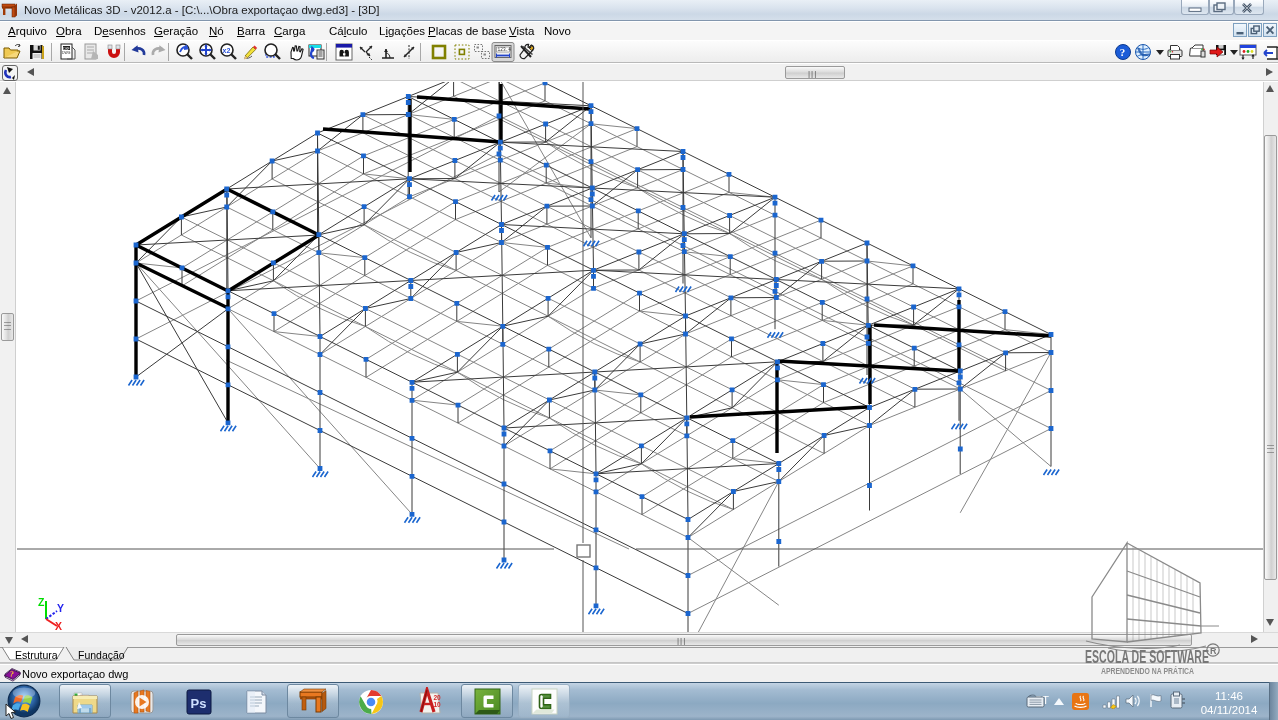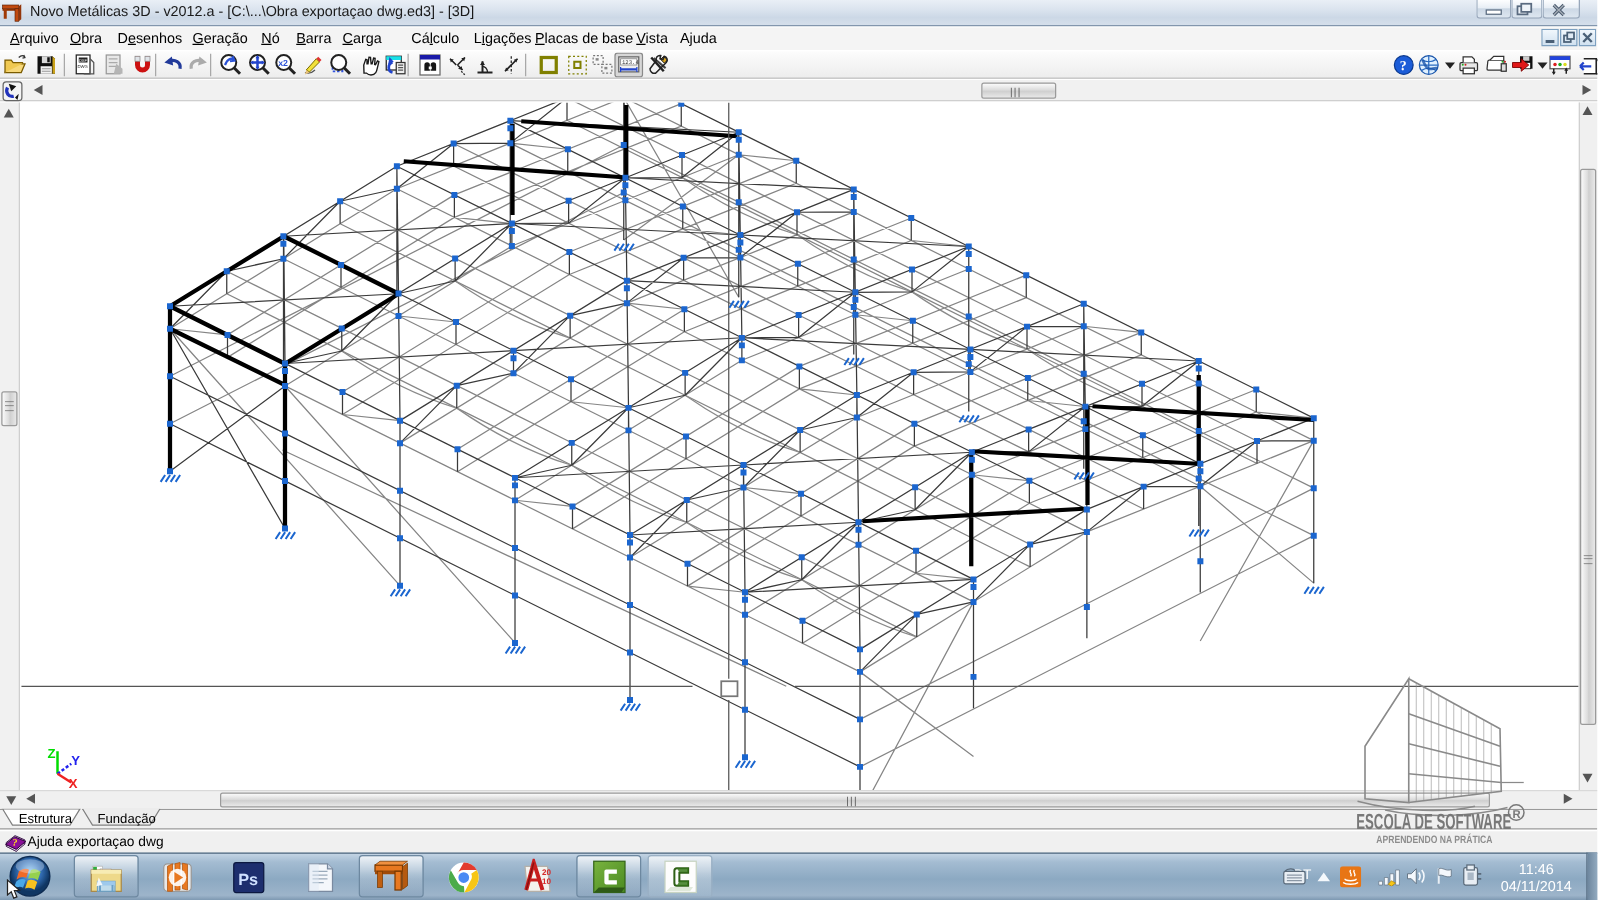--- a/index.html
+++ b/index.html
@@ -78,21 +78,21 @@
       <span class="mi" style="left:56px"><u>O</u>bra</span>
       <span class="mi" style="left:94px">D<u>e</u>senhos</span>
       <span class="mi" style="left:154px"><u>G</u>eração</span>
       <span class="mi" style="left:209px"><u>N</u>ó</span>
       <span class="mi" style="left:237px"><u>B</u>arra</span>
       <span class="mi" style="left:274px"><u>C</u>arga</span>
       <span class="mi" style="left:329px">Cá<u>l</u>culo</span>
       <span class="mi" style="left:379px">L<u>i</u>gações</span>
       <span class="mi" style="left:428px"><u>P</u>lacas de base</span>
       <span class="mi" style="left:509px"><u>V</u>ista</span>
-      <span class="mi" style="left:544px">Ajuda</span>
+      <span class="mi" style="left:544px">Novo</span>
       <svg style="position:absolute;left:1233px;top:1px" width="44" height="15" viewBox="0 0 44 15">
 <defs>
           <linearGradient id="mdib" x1="0" y1="0" x2="0" y2="1">
             <stop offset="0" stop-color="#f2f8fd"></stop>
             <stop offset="1" stop-color="#cfe0ef"></stop>
           </linearGradient>
         </defs>
 <rect x="0.5" y="0.5" width="13" height="13" fill="url(#mdib)" stroke="#7da0c0"></rect>
 <rect x="15.5" y="0.5" width="13" height="13" fill="url(#mdib)" stroke="#7da0c0"></rect>
 <rect x="30.5" y="0.5" width="13" height="13" fill="url(#mdib)" stroke="#7da0c0"></rect>
@@ -341,21 +341,21 @@
 <path d="M0 16 H1278" stroke="#9a9a9a"></path>
 </svg>
 
 <div id="status">
 <svg style="position:absolute;left:3px;top:1px" width="19" height="17" viewBox="0 0 19 17">
 <path d="M2 11 L2 8 L9 2.5 L17 6 L17 9 L10 15 Z" fill="#d8c8e8" stroke="#2a0038" stroke-width=".7"></path>
 <path d="M2 11 L9 5.5 L17 9 L10 15 Z" fill="#efe8f4" stroke="#2a0038" stroke-width=".5"></path>
 <path d="M1.5 9.5 L8.8 3.5 L17.5 7.2 L10 13.5 Z" fill="#8a1098" stroke="#2a0038" stroke-width=".8"></path>
 <text x="6.8" y="10.5" font-size="8" fill="#ffd820" font-weight="bold" font-family="Liberation Serif" transform="rotate(8 9 9)">?</text>
 </svg>
-<span>Ajuda exportaçao dwg</span>
+<span>Novo exportaçao dwg</span>
 </div>
 
 <svg style="position:absolute;left:1080px;top:538px;z-index:30" width="198" height="142" viewBox="0 0 198 142">
 <g stroke="#8a8a8a" fill="none" stroke-width="1.3">
 <path d="M12 59 L47 5 L47 104 L12 101 Z"></path>
 <path d="M47 5 L120 45 L121 95 L47 104"></path>
 <path d="M47 33 L120 59 M47 57 L120 75 M47 81 L121 88"></path>
 <g stroke-width=".55" opacity=".85">
 <path d="M53 8.3 V103.3 M59 11.6 V102.6 M65 14.9 V101.9 M71 18.2 V101.4 M77 21.5 V100.7 M83 24.8 V100 M89 28.1 V99.4 M95 31.4 V98.7 M101 34.7 V98 M107 38 V97.3 M113 41.3 V96.6"></path>
 </g>

